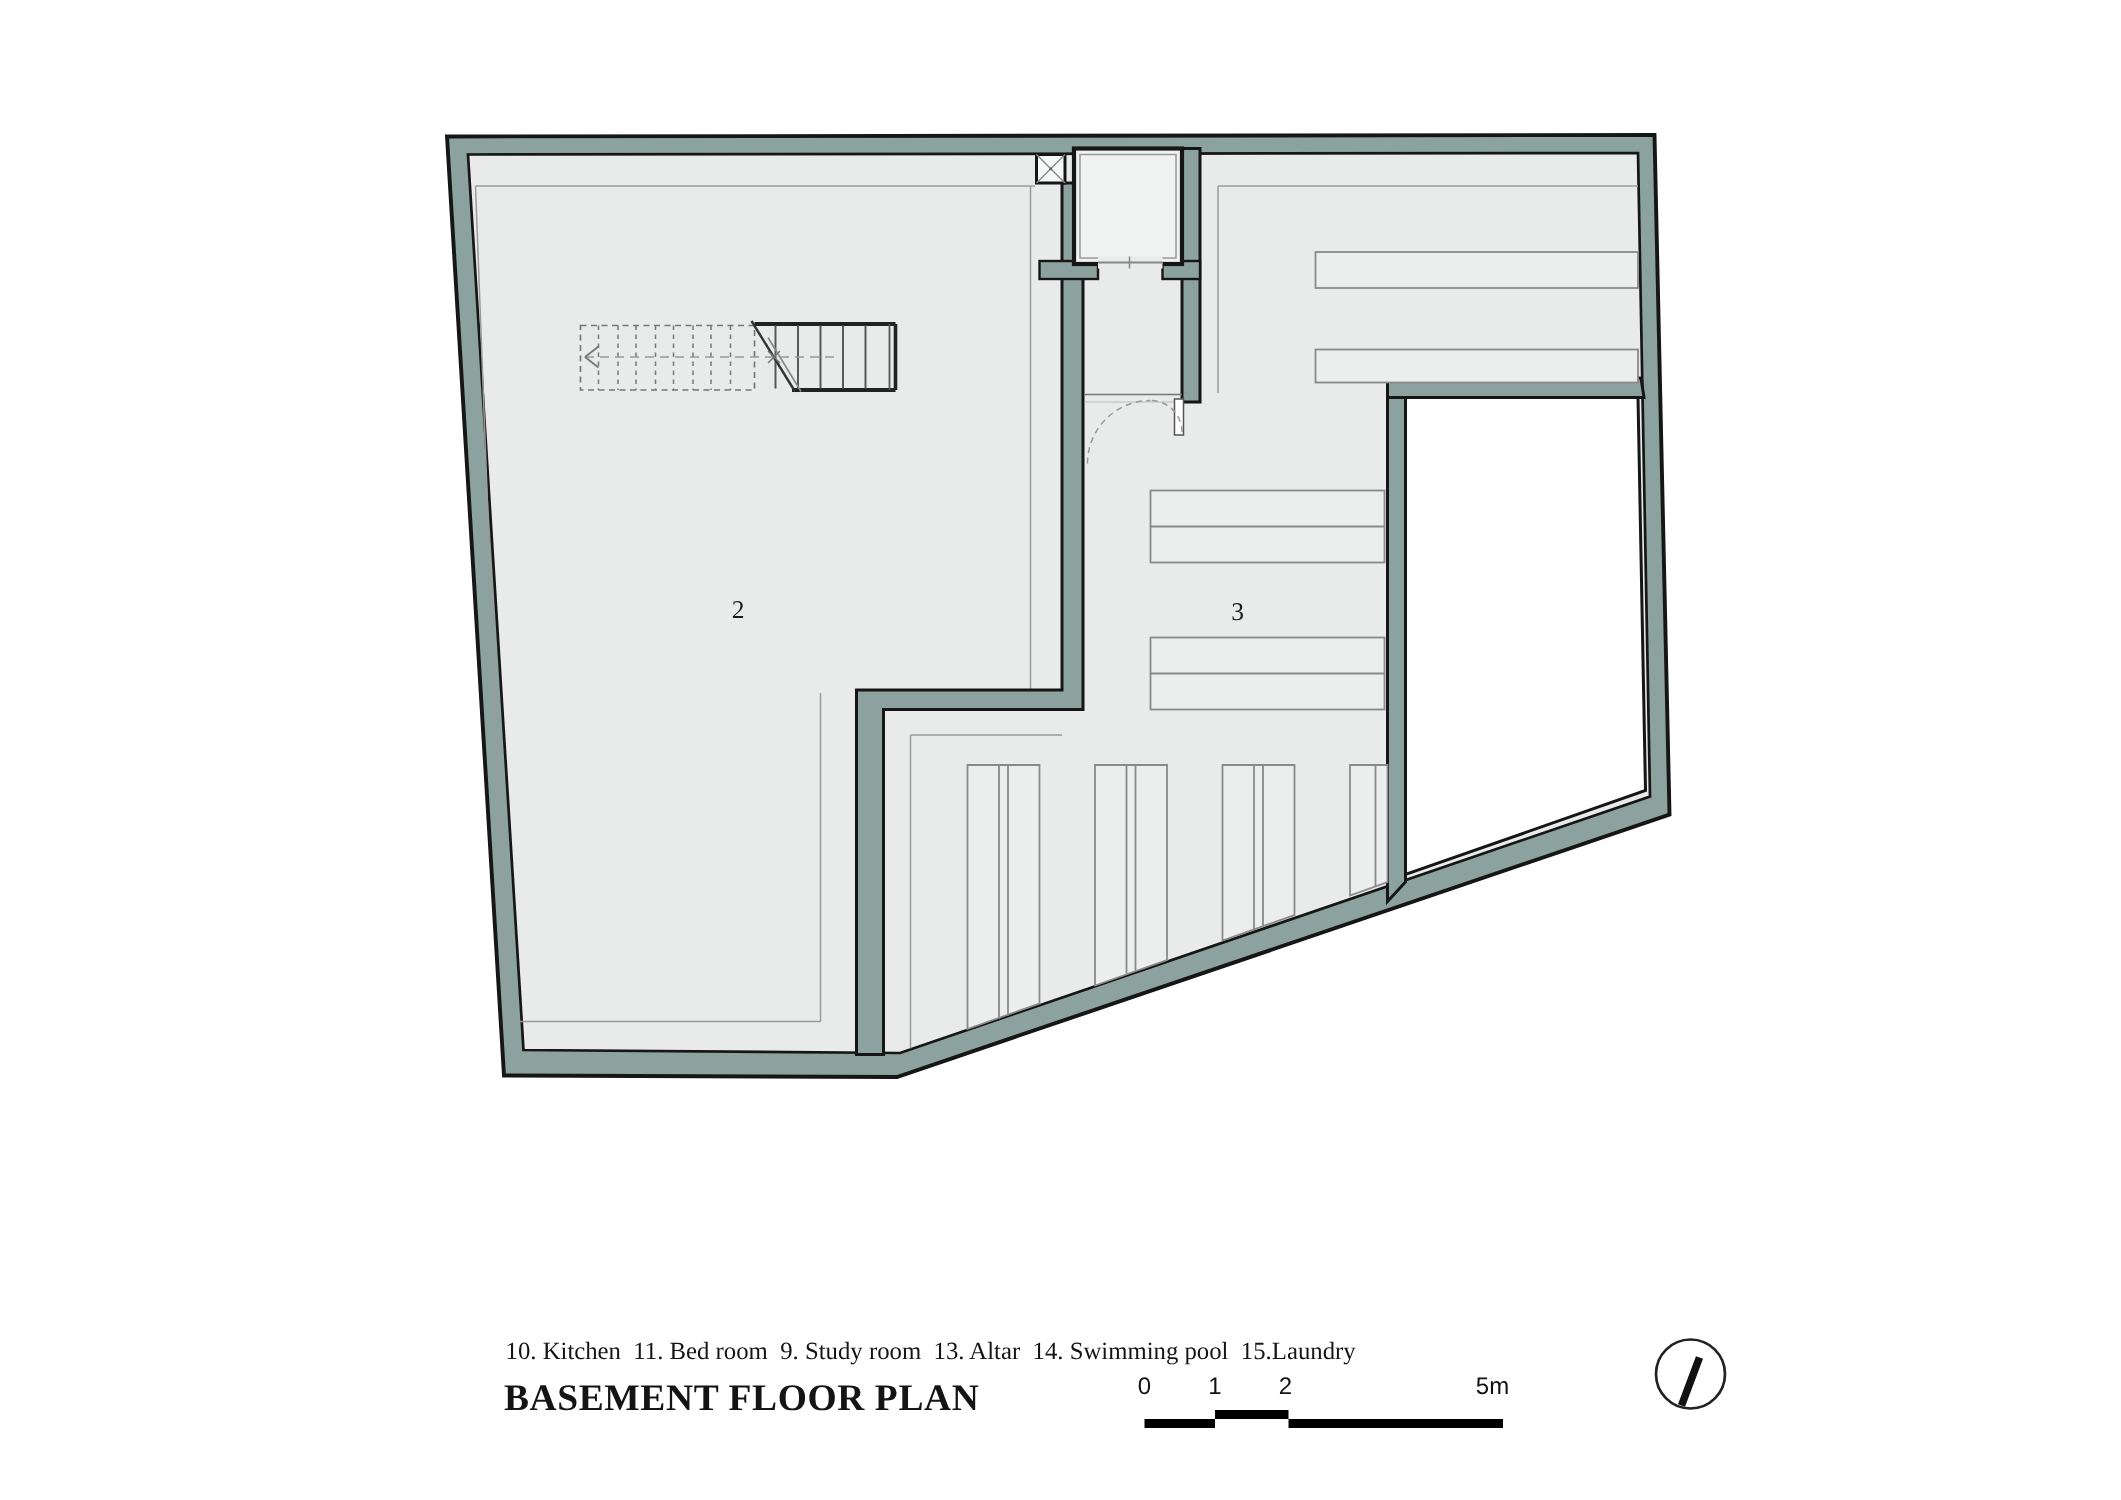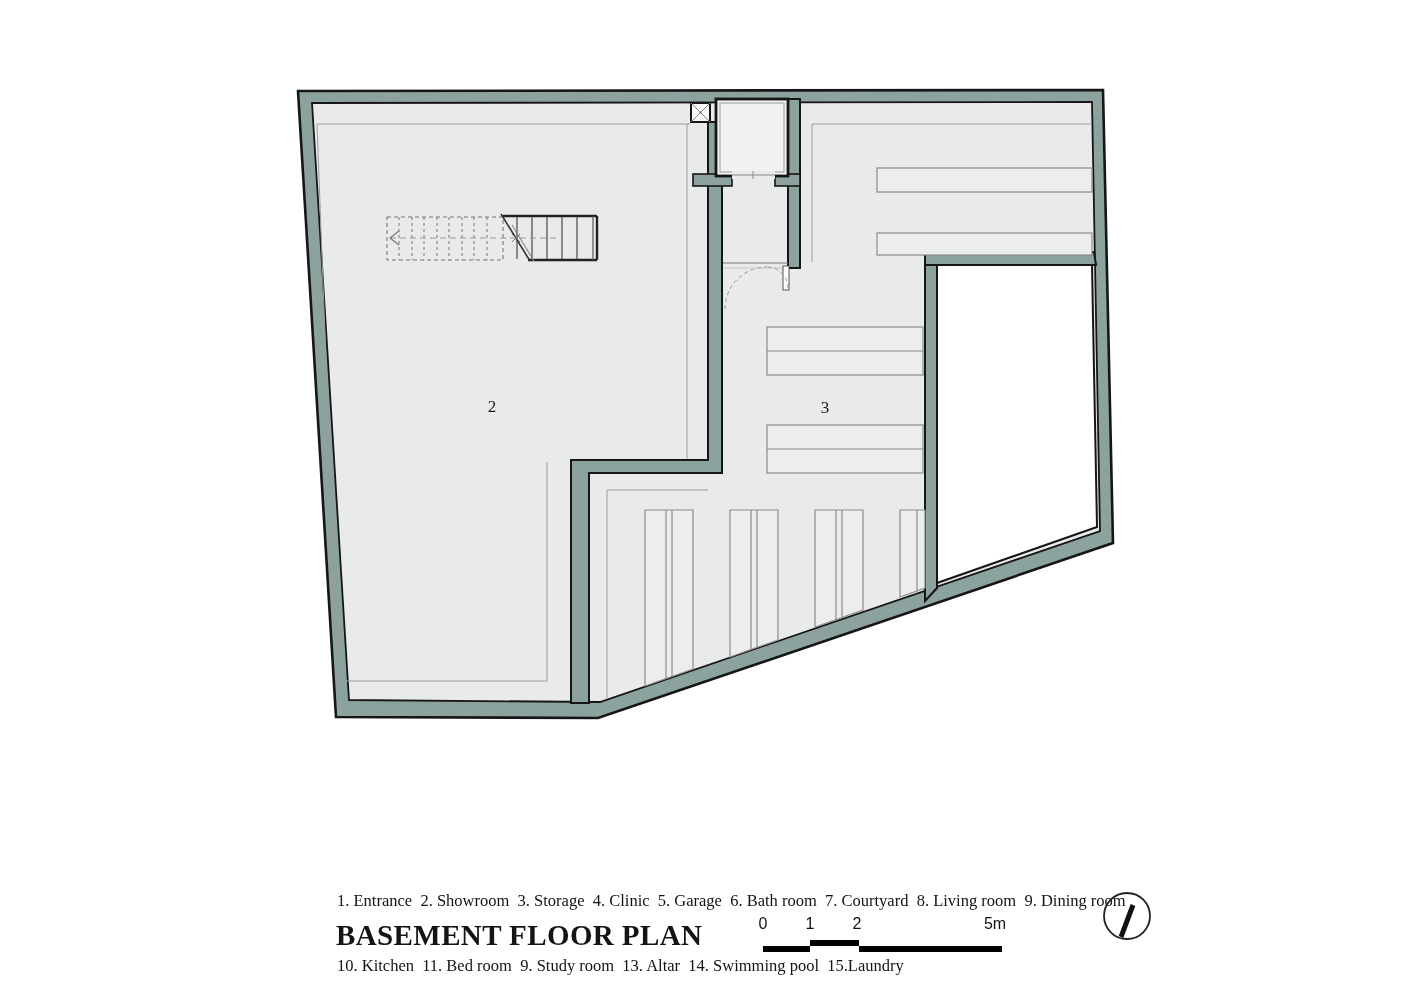--- a/index.html
+++ b/index.html
@@ -1,21 +1,21 @@
 <!DOCTYPE html>
 <html><head>
 <meta charset="utf-8">
 <style>
   html,body{margin:0;padding:0;background:#ffffff;}
   .page{position:relative;width:1414px;height:1000px;background:#ffffff;overflow:hidden;
         font-family:"Liberation Serif", serif;}
   .plan-svg{position:absolute;left:0;top:0;}
   .legend{position:absolute;left:337px;top:847px;font-size:16.5px;color:#141414;
           line-height:21.5px;white-space:pre;}
-  .title{position:absolute;left:336px;top:919px;font-size:29px;font-weight:bold;
+  .title{position:absolute;left:336px;top:919px;font-size:25px;font-weight:bold;
          color:#141414;letter-spacing:.4px;white-space:pre;}
   svg text.roomnum{font-family:"Liberation Serif", serif;font-size:17px;fill:#1b1b1b;}
   svg text.scalelbl{font-family:"Liberation Sans", sans-serif;font-size:16px;fill:#111;}
 </style>
 </head>
 <body>
 
 <div class="page">
 
   <svg class="plan-svg" width="1414" height="1000" viewBox="0 0 1414 1000">
@@ -143,19 +143,18 @@
       <text x="995" y="929" class="scalelbl" text-anchor="middle">5m</text>
     </g>
 
     <g>
       <circle cx="1127" cy="916" r="23" fill="none" stroke="#222" stroke-width="1.8"></circle>
       <line x1="1121" y1="937" x2="1133" y2="905" stroke="#111" stroke-width="5"></line>
     </g>
   </svg>
 
   <div class="legend">
-    <div>1. Entrance  2. Showroom  3. Storage  4. Clinic  5. Garage  6. Bath room  7. Courtyard  8. Living room  9. Dining room</div>
     <div>10. Kitchen  11. Bed room  9. Study room  13. Altar  14. Swimming pool  15.Laundry</div>
   </div>
 
   <div class="title">BASEMENT FLOOR PLAN</div>
 
 </div>
 
 </body></html>

